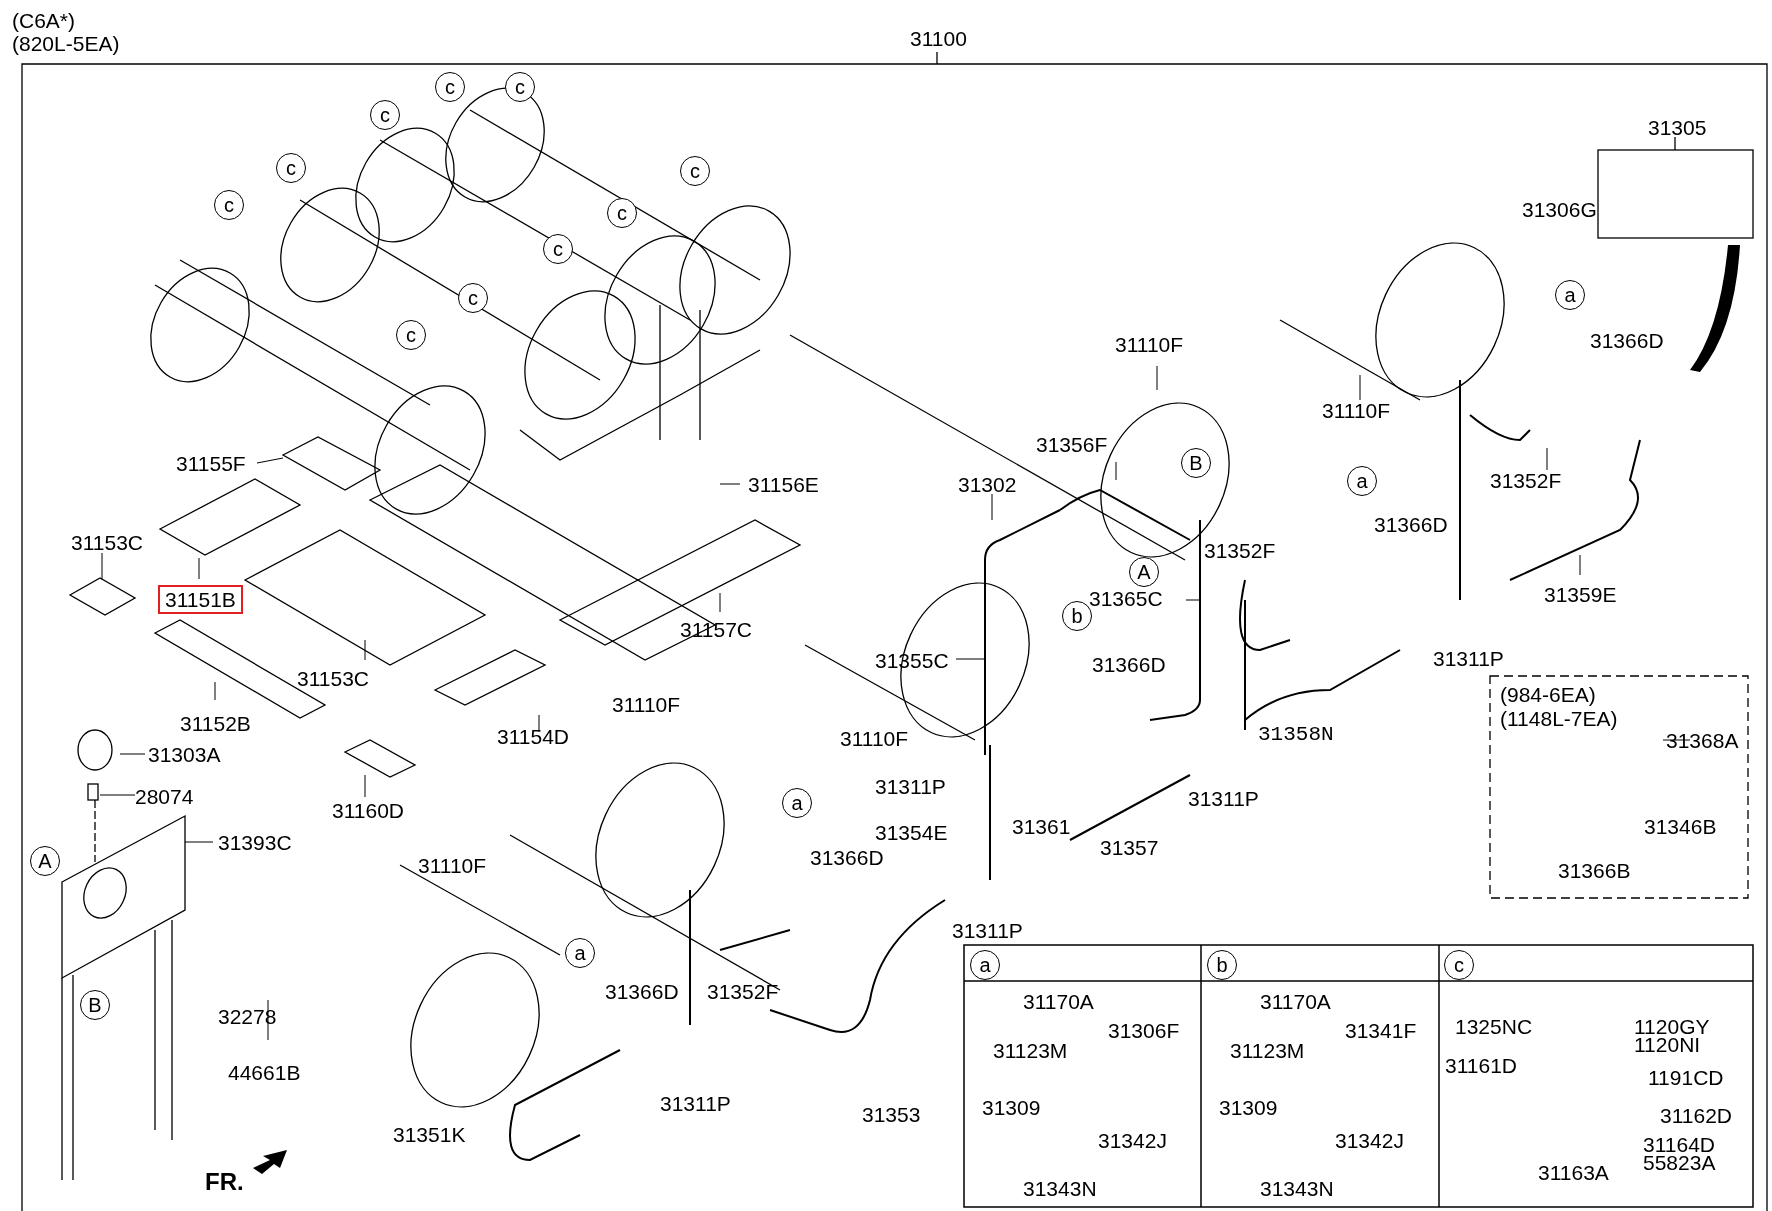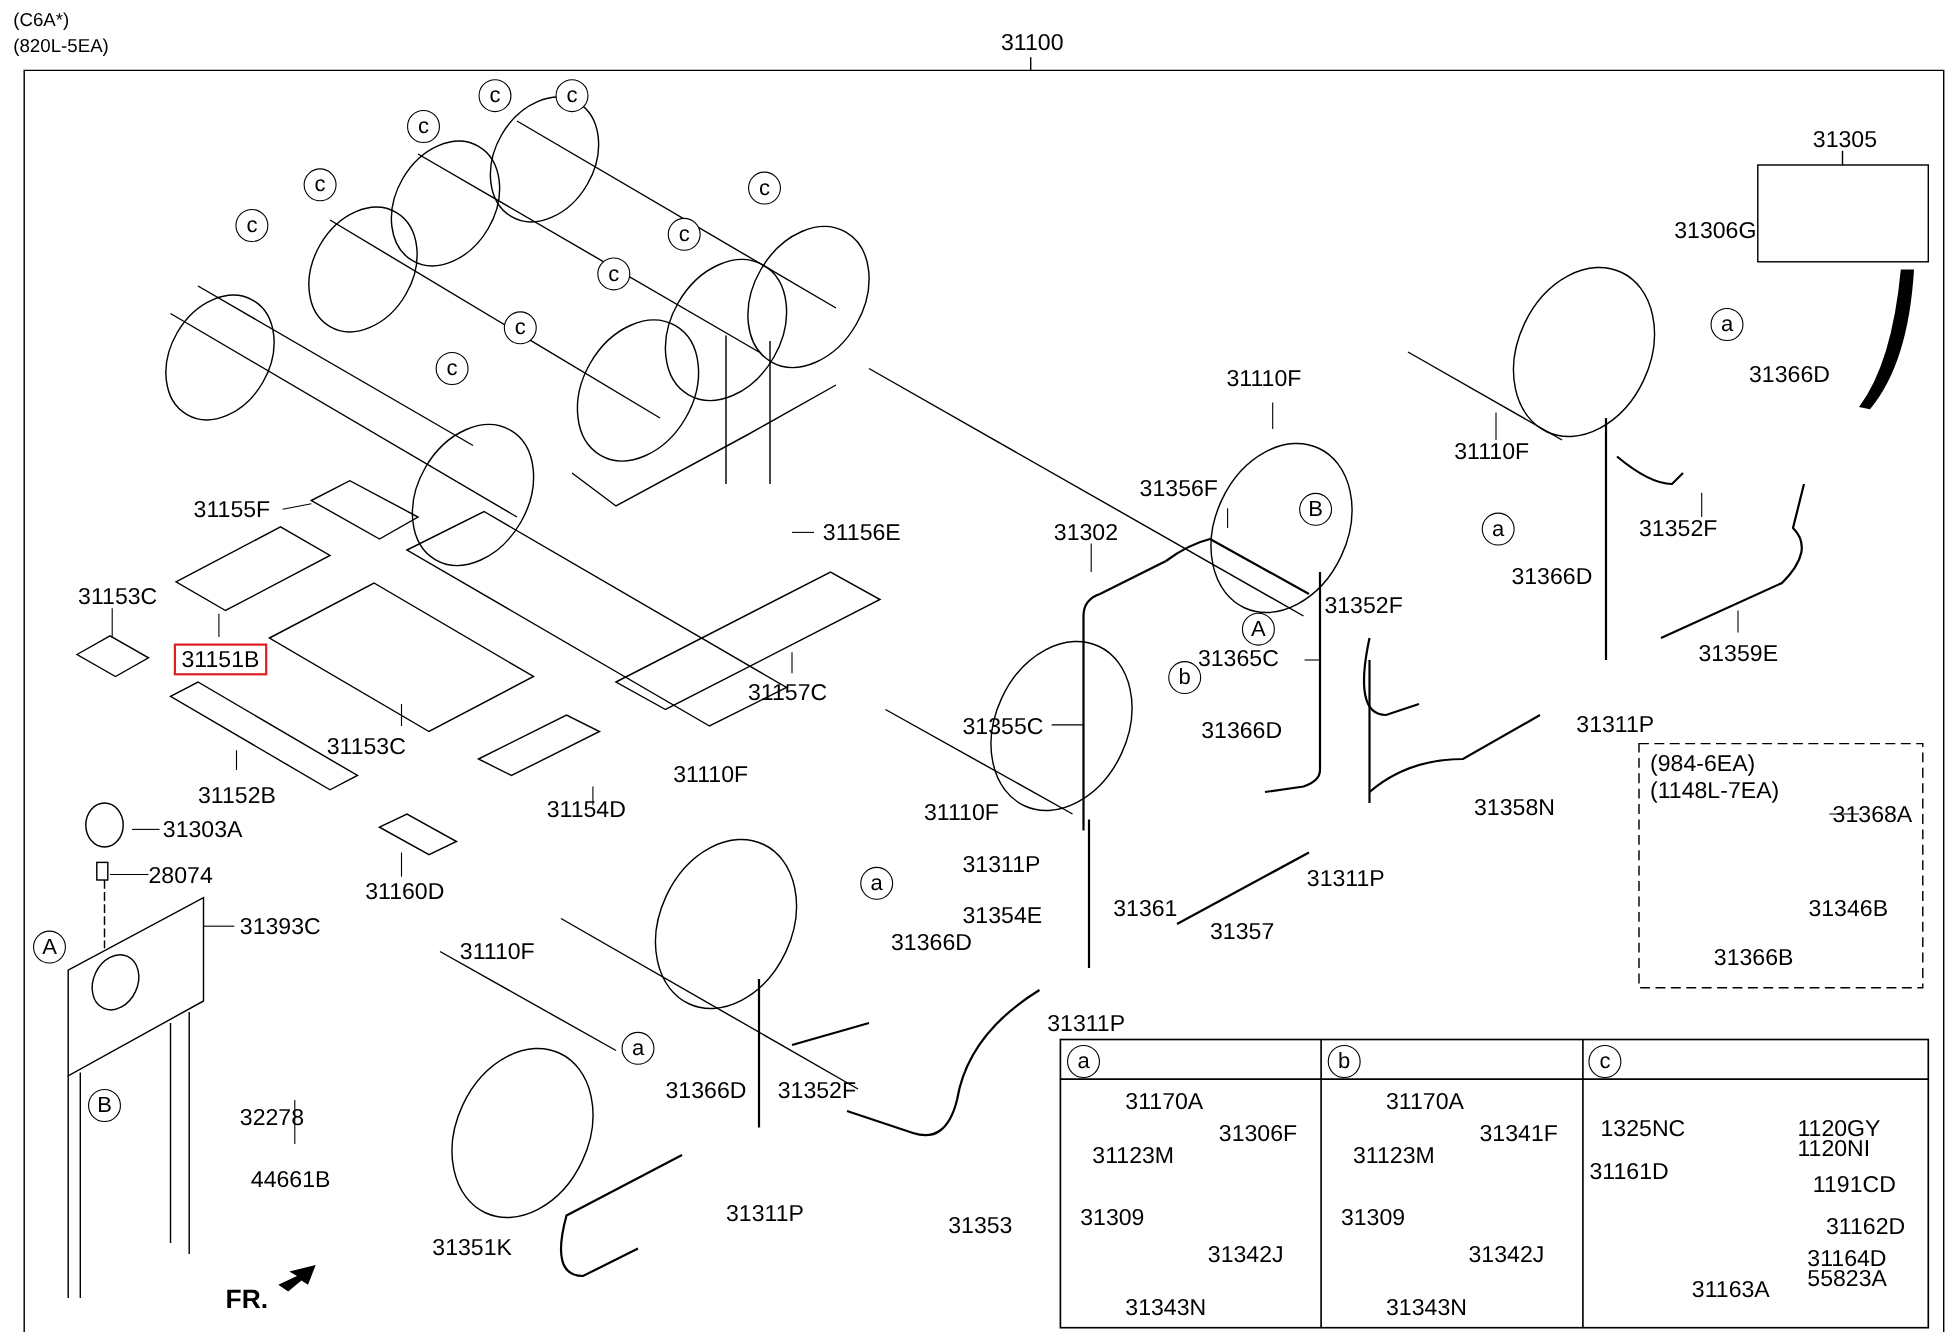--- a/index.html
+++ b/index.html
@@ -1,20 +1,20 @@
 <!DOCTYPE html>
 <html><head>
 <meta charset="utf-8">
 <style>
   html, body { margin:0; padding:0; background:#ffffff; }
   body { width:1772px; height:1211px; overflow:hidden; position:relative;
          font-family:"Liberation Sans", sans-serif; color:#000; }
   #canvas { position:absolute; left:0; top:0; width:1772px; height:1211px; }
   .lbl { position:absolute; font-family:"Liberation Sans", sans-serif; font-size:21px; line-height:1; white-space:nowrap; color:#000; }
-  .hdr { position:absolute; font-family:"Liberation Sans", sans-serif; font-size:17px; line-height:1.05; white-space:pre; }
+  .hdr { position:absolute; font-family:"Liberation Sans", sans-serif; font-size:21px; line-height:1.05; white-space:pre; }
   .hl { outline:2px solid #e02020; outline-offset:2px; padding:0 3px; }
   .callout { position:absolute; width:28px; height:28px; border:1.5px solid #000; border-radius:50%;
              font-size:20px; text-align:center; line-height:28px; background:#fff; }
   .fr { position:absolute; font-weight:bold; font-size:24px; }
 </style>
 </head>
 <body>
 
 <svg id="canvas" width="1772" height="1211" viewBox="0 0 1772 1211" xmlns="http://www.w3.org/2000/svg">
   <g fill="none" stroke="#000" stroke-width="1.3">
@@ -188,21 +188,21 @@
 <div class="callout" style="left:1062px;top:601px;">b</div>
 <div class="lbl" style="left:1092px;top:654px;">31366D</div>
 <div class="lbl" style="left:1204px;top:540px;">31352F</div>
 <div class="callout" style="left:1347px;top:466px;">a</div>
 <div class="lbl" style="left:1374px;top:514px;">31366D</div>
 <div class="callout" style="left:1555px;top:280px;">a</div>
 <div class="lbl" style="left:1590px;top:330px;">31366D</div>
 <div class="lbl" style="left:1490px;top:470px;">31352F</div>
 <div class="lbl" style="left:1433px;top:648px;">31311P</div>
 <div class="lbl" style="left:1544px;top:584px;">31359E</div>
-<div class="lbl" style="left:1340px;top:724px;">31358N</div>
+<div class="lbl" style="left:1258px;top:724px;font-family:Liberation Mono, monospace;">31358N</div>
 
 <div class="lbl" style="left:875px;top:776px;">31311P</div>
 <div class="lbl" style="left:1012px;top:790px;margin-top:26px;">31361</div>
 <div class="lbl" style="left:1188px;top:788px;">31311P</div>
 <div class="lbl" style="left:875px;top:822px;text-align:center;">31354E</div>
 <div class="lbl" style="left:1100px;top:837px;">31357</div>
 <div class="lbl" style="left:952px;top:920px;">31311P</div>
 <div class="callout" style="left:782px;top:788px;">a</div>
 <div class="lbl" style="left:810px;top:847px;">31366D</div>
 <div class="lbl" style="left:707px;top:981px;">31352F</div>

